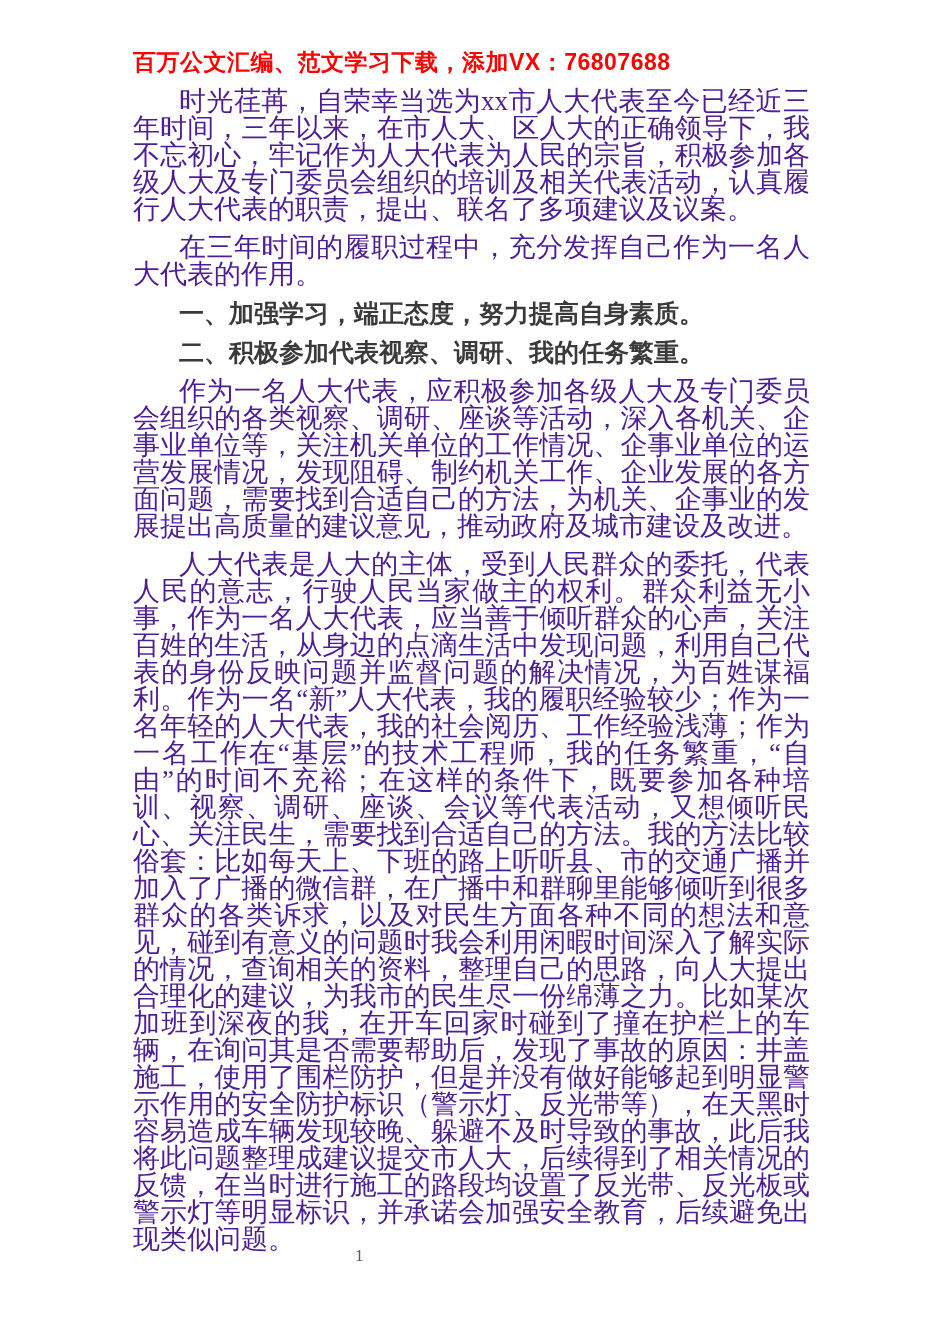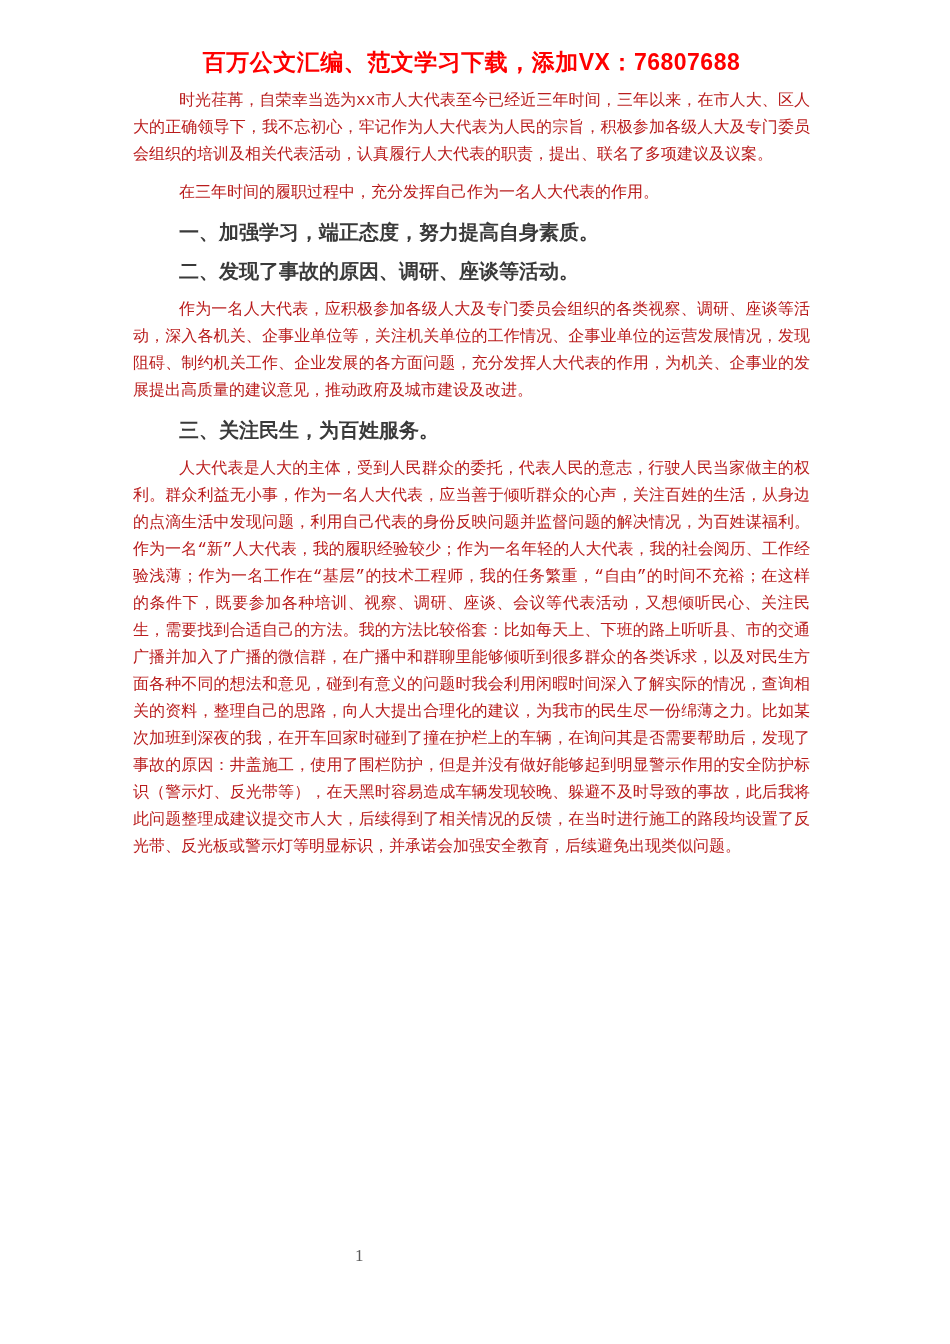--- a/index.html
+++ b/index.html
@@ -15,43 +15,43 @@
     overflow: hidden;
   }
   .content {
     position: absolute;
     left: 133px;
     top: 0;
     width: 677px;
   }
   .promo-header {
     margin: 48px 0 12px 0;
-    text-align: center;
+    text-align: left;
     font-family: "Liberation Sans", "DejaVu Sans", sans-serif;
     font-weight: 700;
     font-size: 23px;
     line-height: 28px;
     color: #fe0000;
     letter-spacing: 0.5px;
     white-space: nowrap;
   }
   .para {
     margin: 0 0 11px 0;
-    font-family: Liberation Mono, monospace;
-    font-size: 16px;
+    font-family: Liberation Serif, serif;
+    font-size: 27px;
     line-height: 27px;
-    color: #b91c1c;
+    color: #4c1d95;
     text-align: justify;
     text-indent: 46px;
   }
   .heading {
     margin: 12px 0 12px 0;
     font-family: "Liberation Sans", "DejaVu Sans", sans-serif;
     font-weight: 700;
-    font-size: 20px;
+    font-size: 25px;
     line-height: 27px;
     color: #3a3a3a;
     text-indent: 46px;
   }
   .page-number {
     position: absolute;
     left: 355px;
     top: 1246px;
     font-family: "Liberation Serif", "DejaVu Serif", serif;
     font-size: 17px;
@@ -67,24 +67,23 @@
 
     <div class="promo-header">百万公文汇编、范文学习下载，添加VX：76807688</div>
 
     <p class="para">时光荏苒，自荣幸当选为xx市人大代表至今已经近三年时间，三年以来，在市人大、区人大的正确领导下，我不忘初心，牢记作为人大代表为人民的宗旨，积极参加各级人大及专门委员会组织的培训及相关代表活动，认真履行人大代表的职责，提出、联名了多项建议及议案。</p>
 
     <p class="para">在三年时间的履职过程中，充分发挥自己作为一名人大代表的作用。</p>
 
     <h2 class="heading">一、加强学习，端正态度，努力提高自身素质。</h2>
 
 
-    <h2 class="heading">二、发现了事故的原因、调研、座谈等活动。</h2>
+    <h2 class="heading">二、积极参加代表视察、调研、我的任务繁重。</h2>
 
-    <p class="para">作为一名人大代表，应积极参加各级人大及专门委员会组织的各类视察、调研、座谈等活动，深入各机关、企事业单位等，关注机关单位的工作情况、企事业单位的运营发展情况，发现阻碍、制约机关工作、企业发展的各方面问题，充分发挥人大代表的作用，为机关、企事业的发展提出高质量的建议意见，推动政府及城市建设及改进。</p>
+    <p class="para">作为一名人大代表，应积极参加各级人大及专门委员会组织的各类视察、调研、座谈等活动，深入各机关、企事业单位等，关注机关单位的工作情况、企事业单位的运营发展情况，发现阻碍、制约机关工作、企业发展的各方面问题，需要找到合适自己的方法，为机关、企事业的发展提出高质量的建议意见，推动政府及城市建设及改进。</p>
 
-    <h2 class="heading">三、关注民生，为百姓服务。</h2>
 
     <p class="para">人大代表是人大的主体，受到人民群众的委托，代表人民的意志，行驶人民当家做主的权利。群众利益无小事，作为一名人大代表，应当善于倾听群众的心声，关注百姓的生活，从身边的点滴生活中发现问题，利用自己代表的身份反映问题并监督问题的解决情况，为百姓谋福利。作为一名“新”人大代表，我的履职经验较少；作为一名年轻的人大代表，我的社会阅历、工作经验浅薄；作为一名工作在“基层”的技术工程师，我的任务繁重，“自由”的时间不充裕；在这样的条件下，既要参加各种培训、视察、调研、座谈、会议等代表活动，又想倾听民心、关注民生，需要找到合适自己的方法。我的方法比较俗套：比如每天上、下班的路上听听县、市的交通广播并加入了广播的微信群，在广播中和群聊里能够倾听到很多群众的各类诉求，以及对民生方面各种不同的想法和意见，碰到有意义的问题时我会利用闲暇时间深入了解实际的情况，查询相关的资料，整理自己的思路，向人大提出合理化的建议，为我市的民生尽一份绵薄之力。比如某次加班到深夜的我，在开车回家时碰到了撞在护栏上的车辆，在询问其是否需要帮助后，发现了事故的原因：井盖施工，使用了围栏防护，但是并没有做好能够起到明显警示作用的安全防护标识（警示灯、反光带等），在天黑时容易造成车辆发现较晚、躲避不及时导致的事故，此后我将此问题整理成建议提交市人大，后续得到了相关情况的反馈，在当时进行施工的路段均设置了反光带、反光板或警示灯等明显标识，并承诺会加强安全教育，后续避免出现类似问题。</p>
 
   </div>
 
   <div class="page-number">1</div>
 </div>
 
 </body></html>

